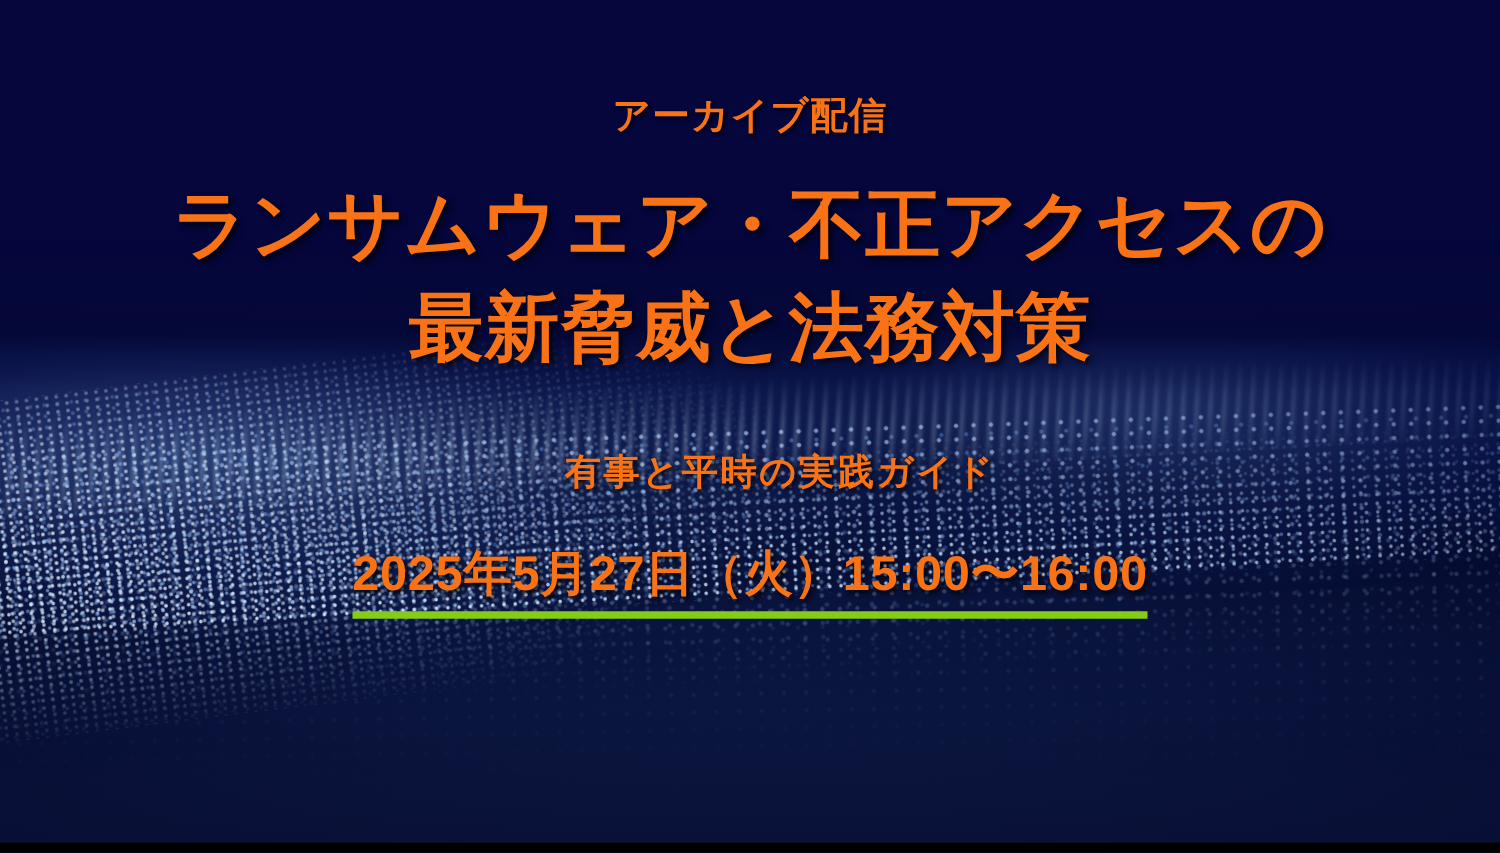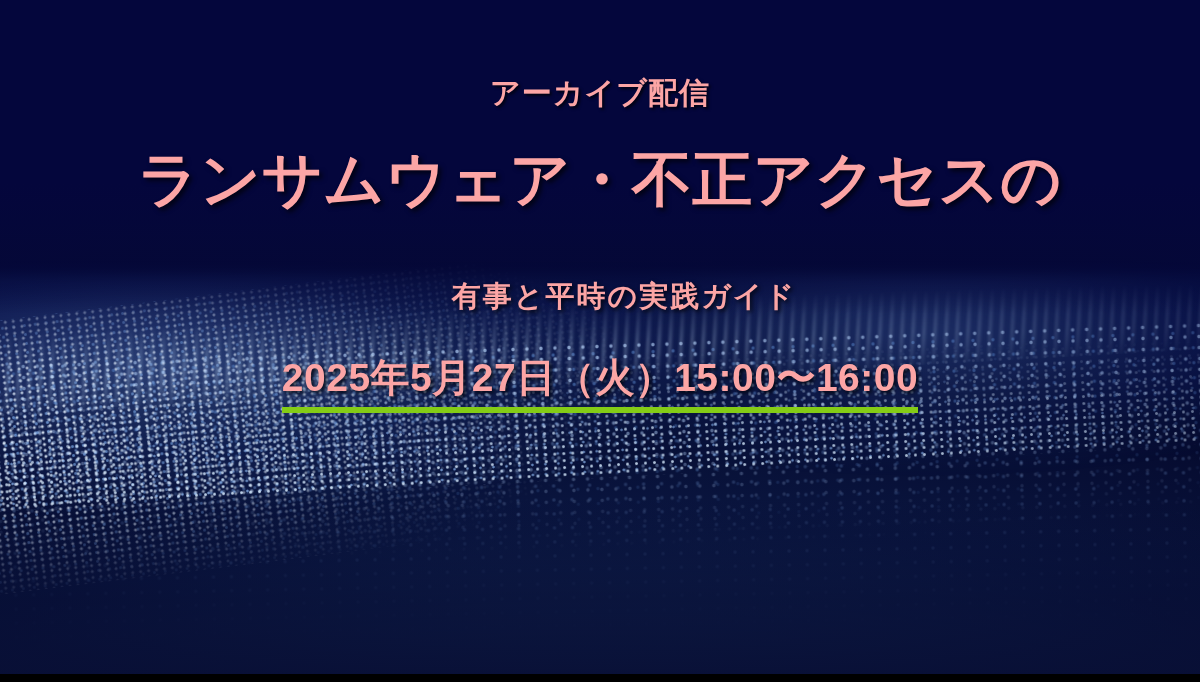--- a/index.html
+++ b/index.html
@@ -152,21 +152,21 @@
   }
 
   
   .content {
     position: absolute;
     inset: 0;
     display: flex;
     flex-direction: column;
     align-items: center;
     text-align: center;
-    color: #fca5a5;
+    color: #f97316;
   }
 
   .eyebrow {
     margin-top: 78px;
     font-size: 30px;
     font-weight: 700;
     letter-spacing: 1px;
     line-height: 1;
     text-shadow: 2px 2px 3px rgba(0,0,0,0.75);
   }
@@ -230,20 +230,21 @@
 
   <div class="bg-top-fade"></div>
   <div class="bg-bottom-fade"></div>
 
   <div class="content">
 
     <div class="eyebrow">アーカイブ配信</div>
 
     <h1 class="title">
       <span class="title-line">ランサムウェア・不正アクセスの</span>
+      <span class="title-line">最新脅威と法務対策</span>
     </h1>
 
     <div class="subtitle">有事と平時の実践ガイド</div>
 
     <div class="datetime">2025年5月27日（火）15:00〜16:00</div>
 
 
   </div>
 
   <div class="letterbox-bottom"></div>

